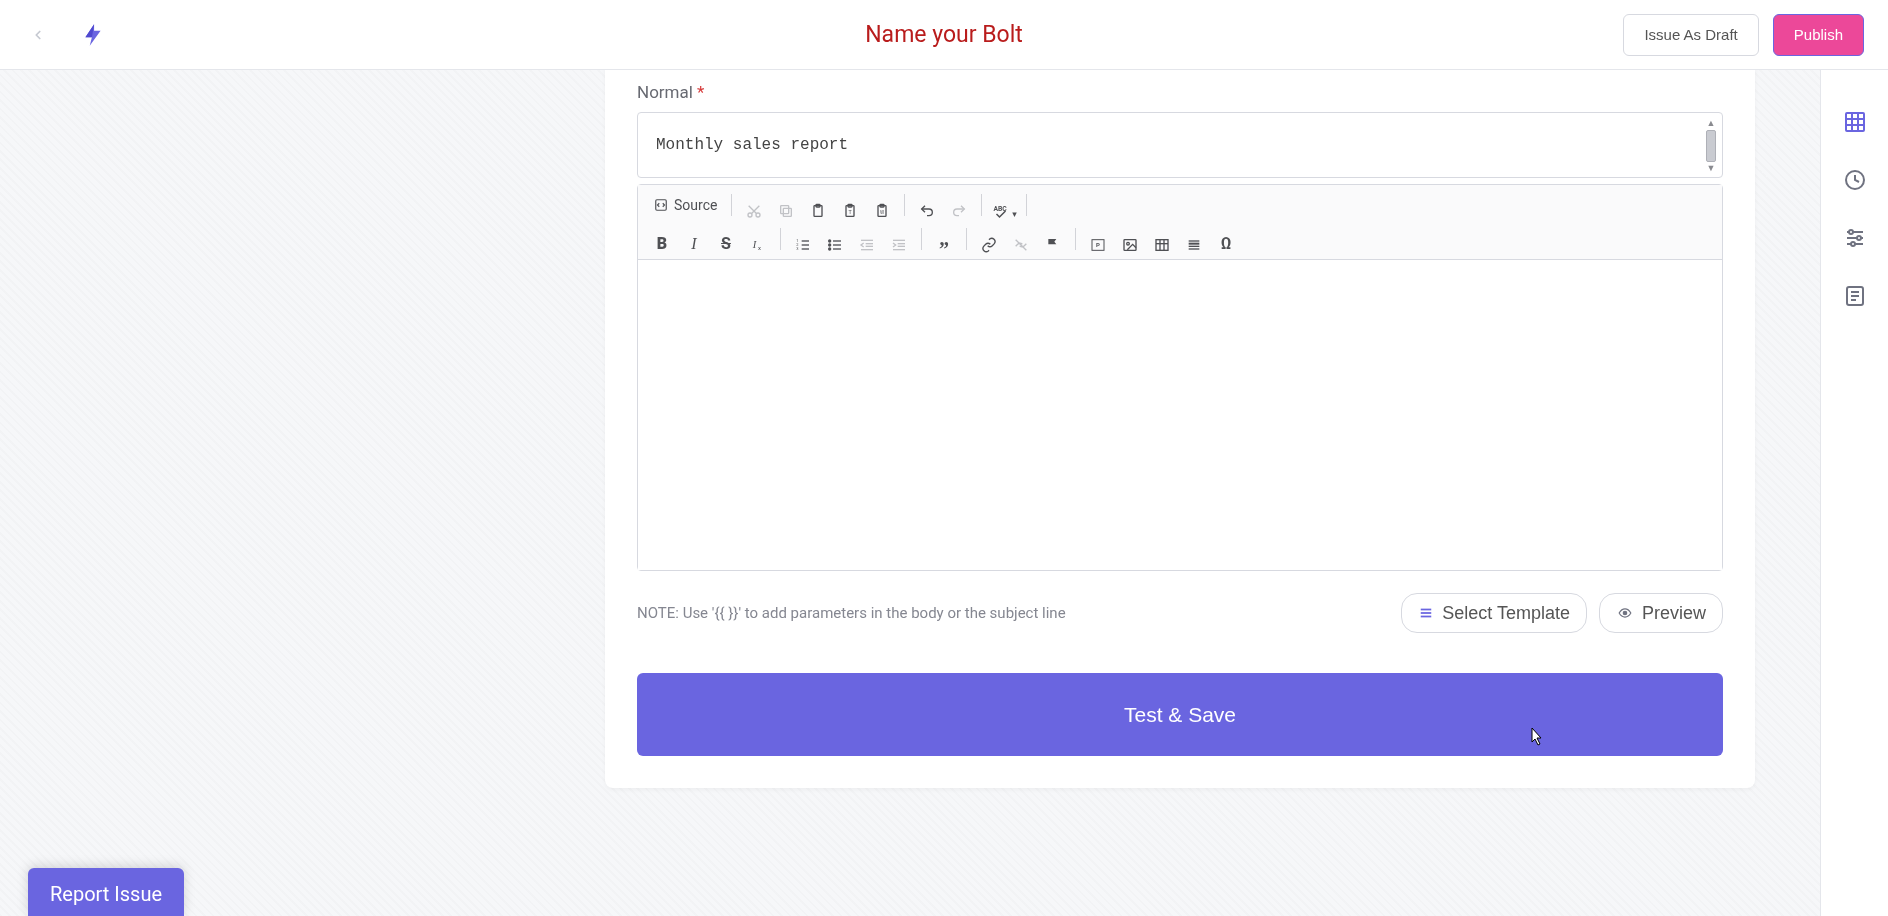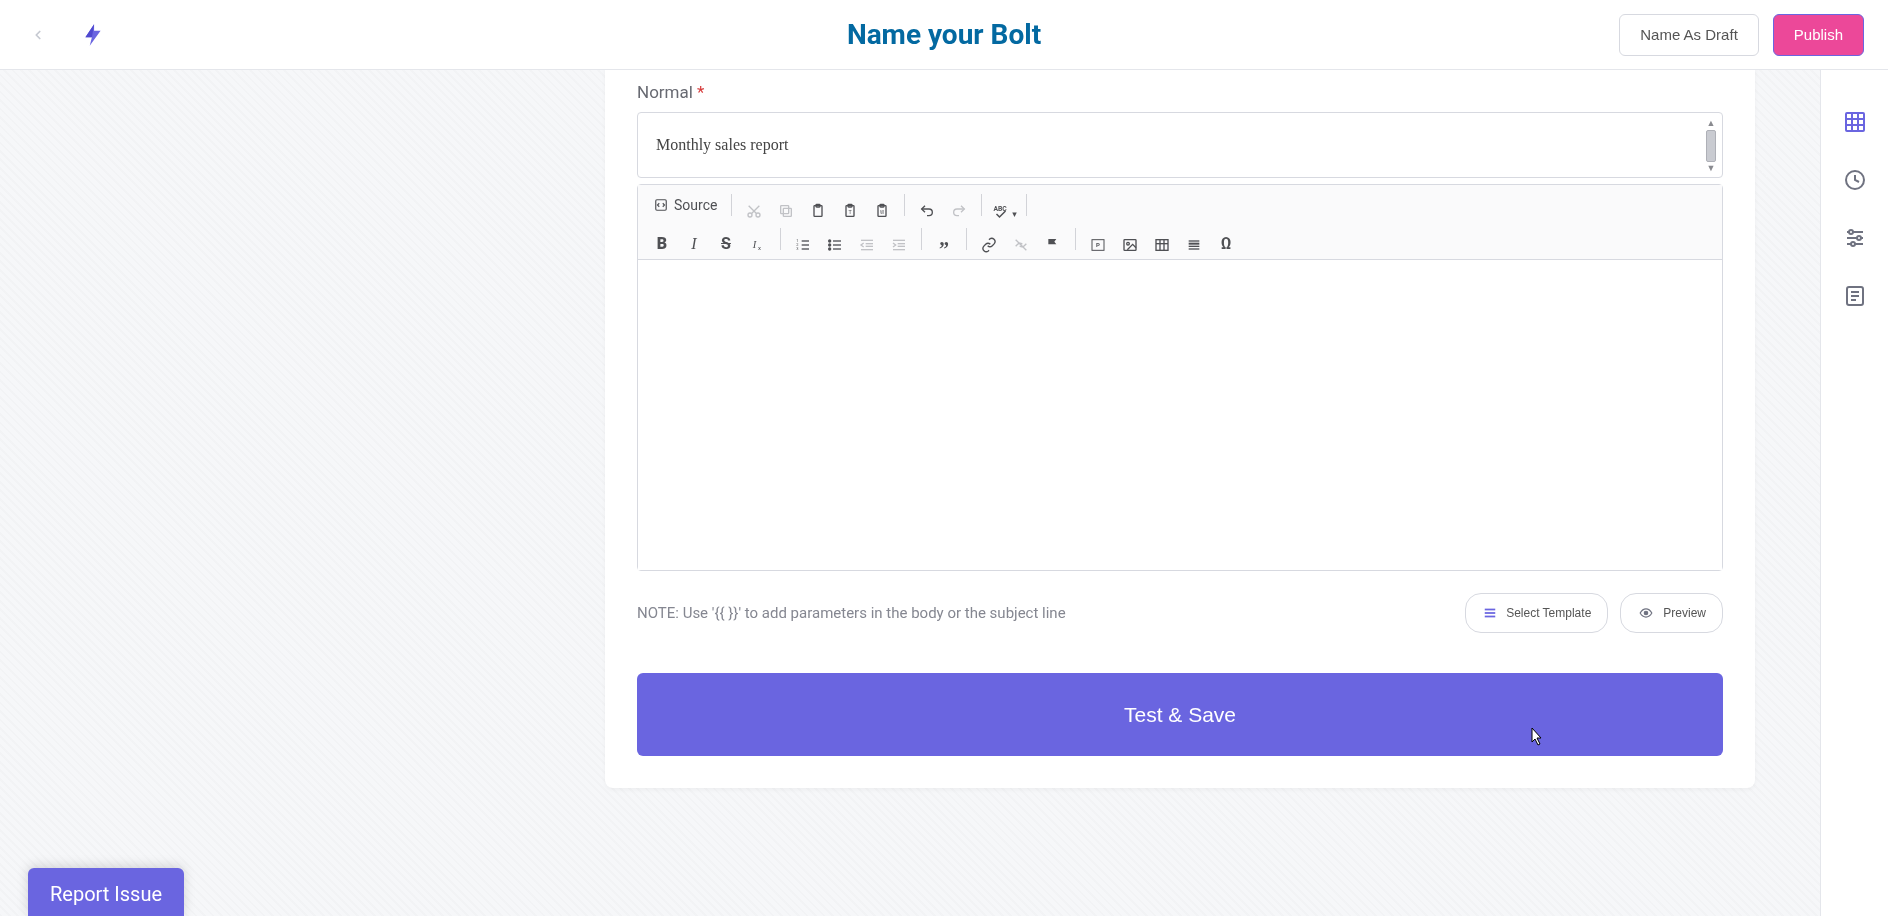--- a/index.html
+++ b/index.html
@@ -31,23 +31,23 @@
     cursor: pointer;
     margin-right: 28px;
   }
   .brand {
     display: flex; align-items: center;
   }
   .brand svg { width: 26px; height: 26px; }
   .title-area {
     position: absolute;
     left: 50%; transform: translateX(-50%);
-    font-size: 28px;
-    font-weight: 700;
-    color: #0369a1;
+    font-size: 23px;
+    font-weight: 400;
+    color: #b91c1c;
   }
   .top-actions {
     position: absolute;
     right: 24px;
     display: flex;
     gap: 14px;
   }
   .btn {
     height: 42px;
     padding: 0 20px;
@@ -118,21 +118,21 @@
     height: 66px;
   }
   .textbox {
     width: calc(100% - 24px);
     height: 100%;
     padding: 20px 18px;
     border: none;
     outline: none;
     font-size: 16px;
     color: #444;
-    font-family: Liberation Serif, serif;
+    font-family: Liberation Mono, monospace;
     resize: none;
     background: transparent;
   }
   .scroll-knob {
     position: absolute;
     right: 4px; top: 6px;
     width: 14px; height: 54px;
     display: flex;
     flex-direction: column;
     align-items: center;
@@ -226,21 +226,21 @@
   .note {
     font-size: 15px;
     color: #858791;
   }
   .btn-outline {
     height: 40px;
     padding: 0 16px;
     border: 1px solid #d7d9e0;
     border-radius: 16px;
     background: #fff;
-    font-size: 12px;
+    font-size: 18px;
     font-weight: 500;
     display: inline-flex;
     align-items: center;
     gap: 8px;
     cursor: pointer;
     color: #555;
   }
   .btn-outline .accent-ico { color: #6a65e0; }
   .actions-right { display: flex; gap: 12px; }
   .big-btn {
@@ -296,21 +296,21 @@
       </svg>
   </div>
   <div class="brand">
     <svg viewBox="0 0 24 24">
       <path d="M13 2 L5 14 L11 14 L9 22 L19 8 L13 8 Z" fill="#6a65e0"></path>
       <path d="M13 2 L5 14 L11 14 Z" fill="#4f49cf"></path>
     </svg>
   </div>
   <div class="title-area">Name your Bolt</div>
   <div class="top-actions">
-    <button class="btn">Name As Draft</button>
+    <button class="btn">Issue As Draft</button>
     <button class="btn primary">Publish</button>
   </div>
 </div>
 
 <div class="side-rail">
   <div class="rail-btn">
     <svg width="24" height="24" viewBox="0 0 24 24" fill="none" stroke="#6a65e0" stroke-width="2">
         <rect x="3" y="3" width="18" height="18" rx="1"></rect>
         <line x1="9" y1="3" x2="9" y2="21"></line>
         <line x1="15" y1="3" x2="15" y2="21"></line>

